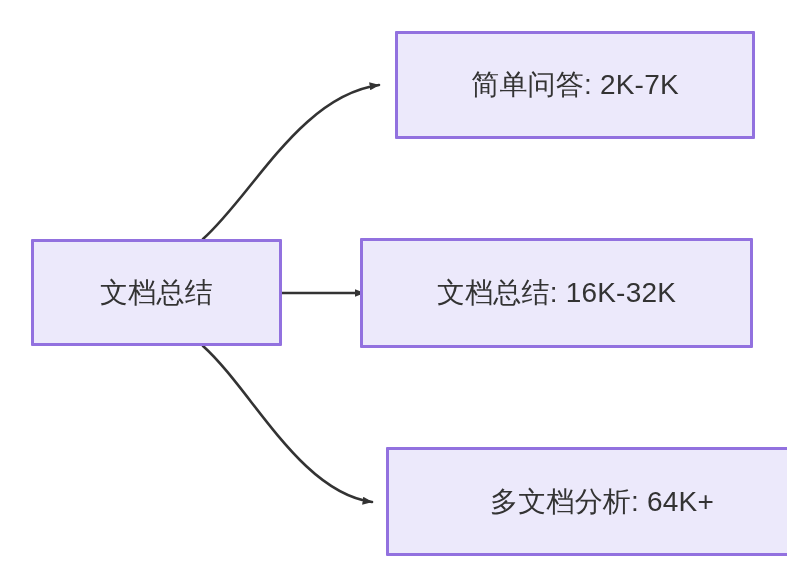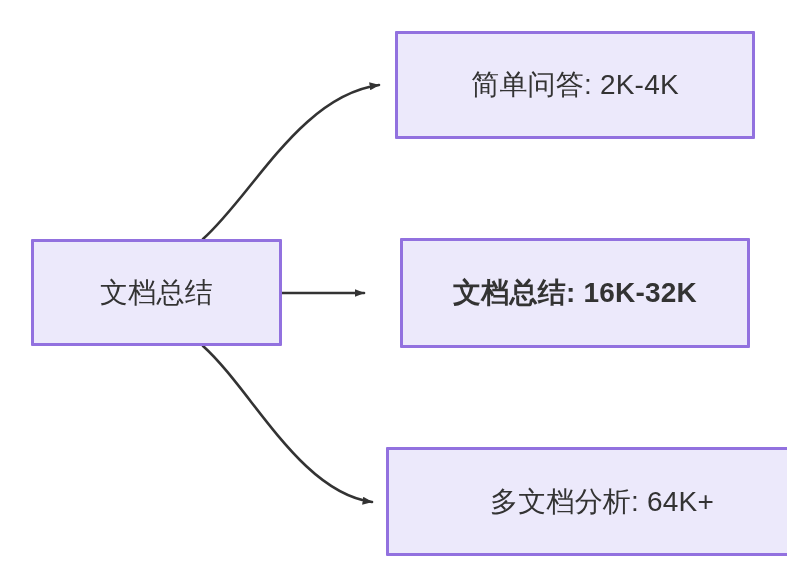--- a/index.html
+++ b/index.html
@@ -52,25 +52,24 @@
     width: 251px;
     height: 107px;
   }
   #node-simple-qa {
     left: 395px;
     top: 31px;
     width: 360px;
     height: 108px;
   }
   #node-doc-summary {
-    left: 400px;
+    left: 360px;
     top: 238px;
-    width: 350px;
+    width: 393px;
     height: 110px;
-    font-weight: bold;
   }
   #node-multi-doc {
     left: 386px;
     top: 447px;
     width: 432px;
     height: 109px;
   }
 </style>
 </head>
 <body>
@@ -89,21 +88,21 @@
     <path d="M 282 293 L 364 293" fill="none" stroke="#333333" stroke-width="2.6" stroke-linecap="round" marker-end="url(#arrowhead)"></path>
 
     <path d="M 203 346 C 252 390 300 492 372 502" fill="none" stroke="#333333" stroke-width="2.6" stroke-linecap="round" marker-end="url(#arrowhead)"></path>
   </svg>
 
   <div class="node" id="node-root">
     <span class="node-label">文档总结</span>
   </div>
 
   <div class="node" id="node-simple-qa">
-    <span class="node-label">简单问答: 2K-4K</span>
+    <span class="node-label">简单问答: 2K-7K</span>
   </div>
 
   <div class="node" id="node-doc-summary">
     <span class="node-label">文档总结: 16K-32K</span>
   </div>
 
   <div class="node" id="node-multi-doc">
     <span class="node-label">多文档分析: 64K+</span>
   </div>
 

